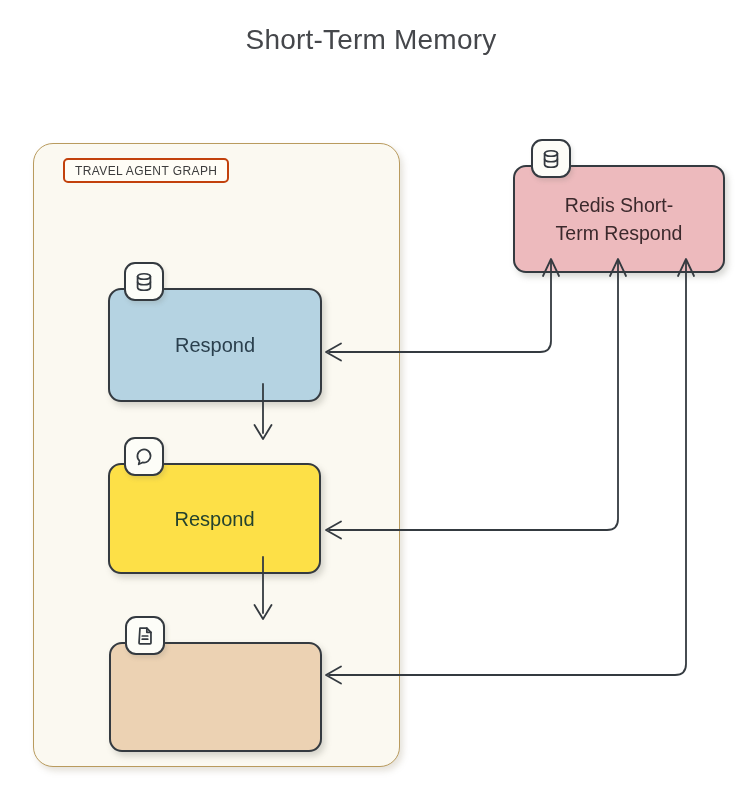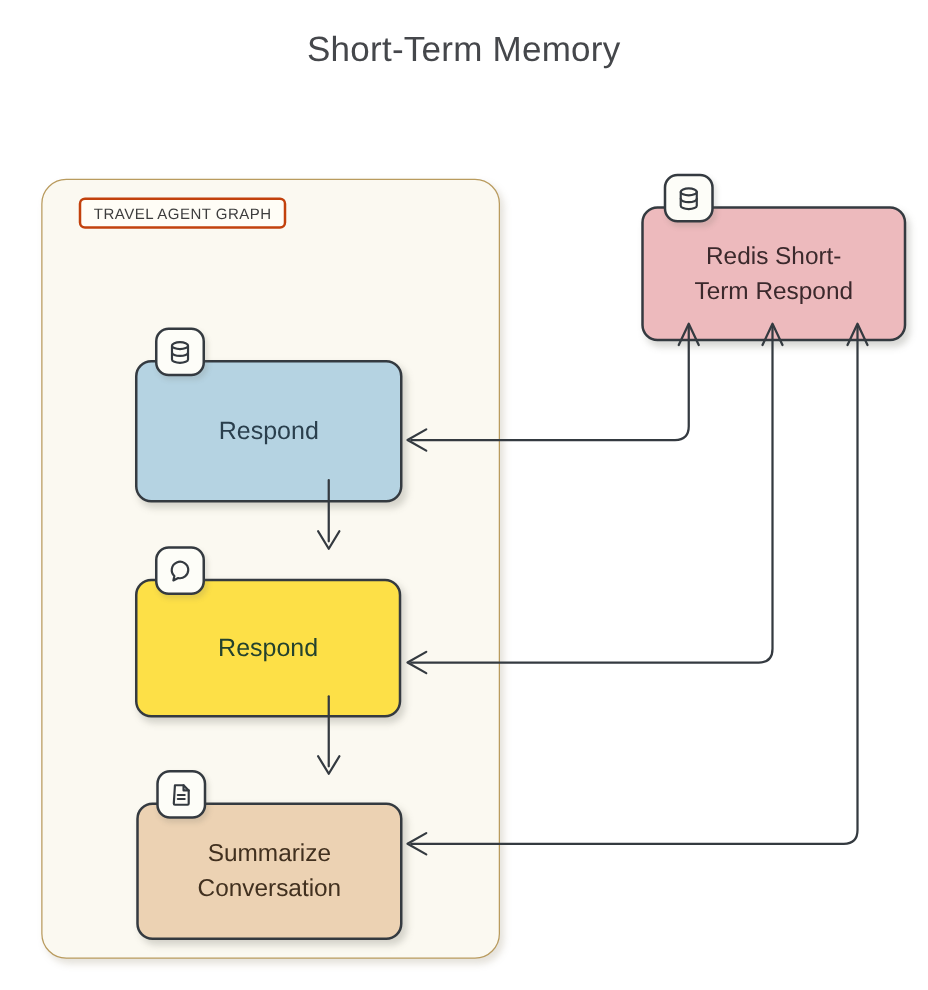--- a/index.html
+++ b/index.html
@@ -111,24 +111,20 @@
 
   <div class="node node-summarize">
     <div class="badge">
       <svg width="22" height="22" viewBox="0 0 24 24" fill="none" stroke="#343a40" stroke-width="1.9" stroke-linecap="round" stroke-linejoin="round">
         <path d="M6.5 3.5 h7.5 l4.5 4.5 v11.5 a1 1 0 0 1 -1 1 h-11 a1 1 0 0 1 -1 -1 z"></path>
         <path d="M14 3.5 v4.5 h4.5"></path>
         <path d="M9 12 h6"></path>
         <path d="M9 15.5 h6"></path>
       </svg>
     </div>
-    <div class="node-label">
-      <span>Summarize</span>
-      <span>Conversation</span>
-    </div>
   </div>
 
   <div class="node node-redis">
     <div class="badge">
       <svg width="22" height="22" viewBox="0 0 24 24" fill="none" stroke="#343a40" stroke-width="1.9" stroke-linecap="round" stroke-linejoin="round">
         <ellipse cx="12" cy="6" rx="7" ry="3"></ellipse>
         <path d="M5 6 V18 a7 3 0 0 0 14 0 V6"></path>
         <path d="M5 12 a7 3 0 0 0 14 0"></path>
       </svg>
     </div>

